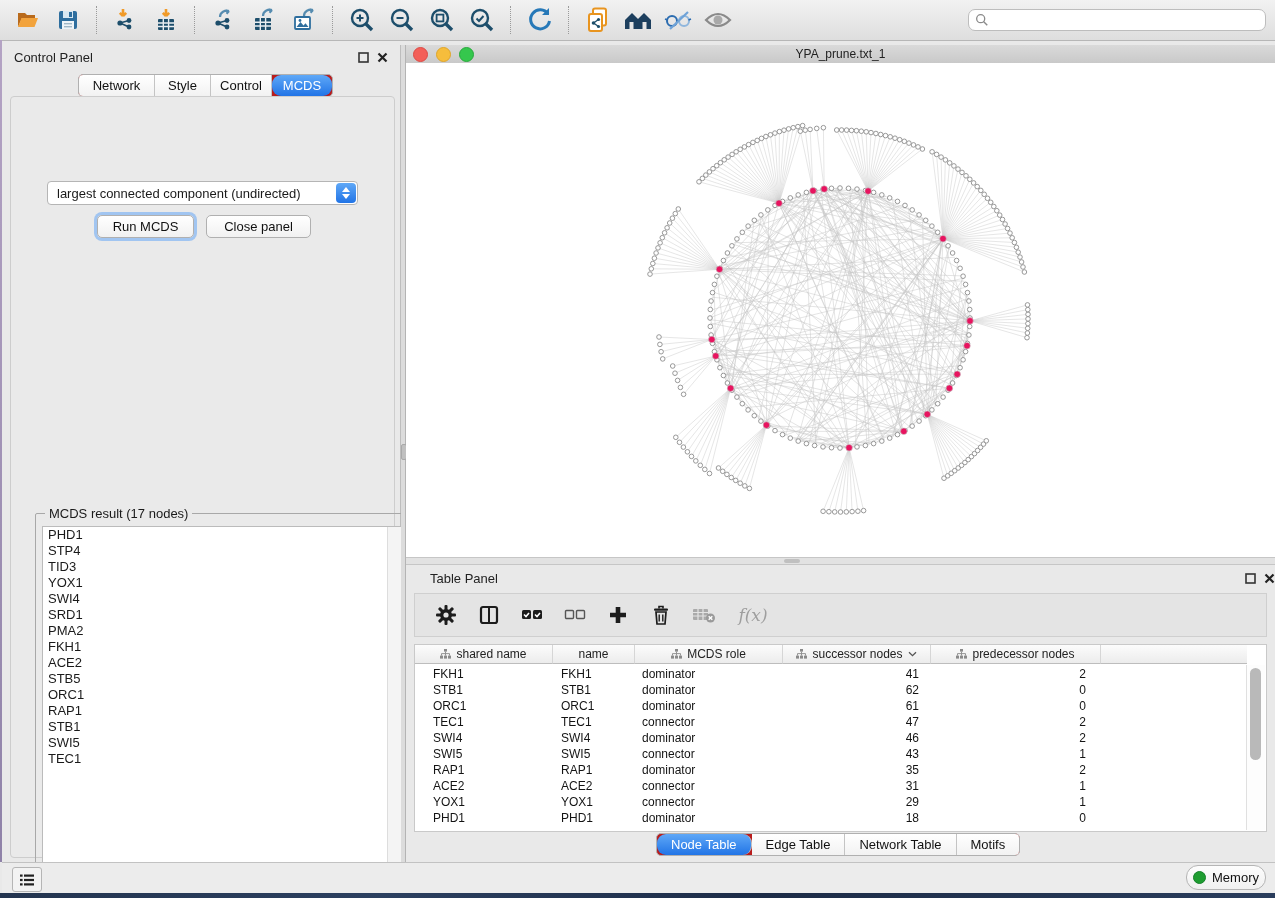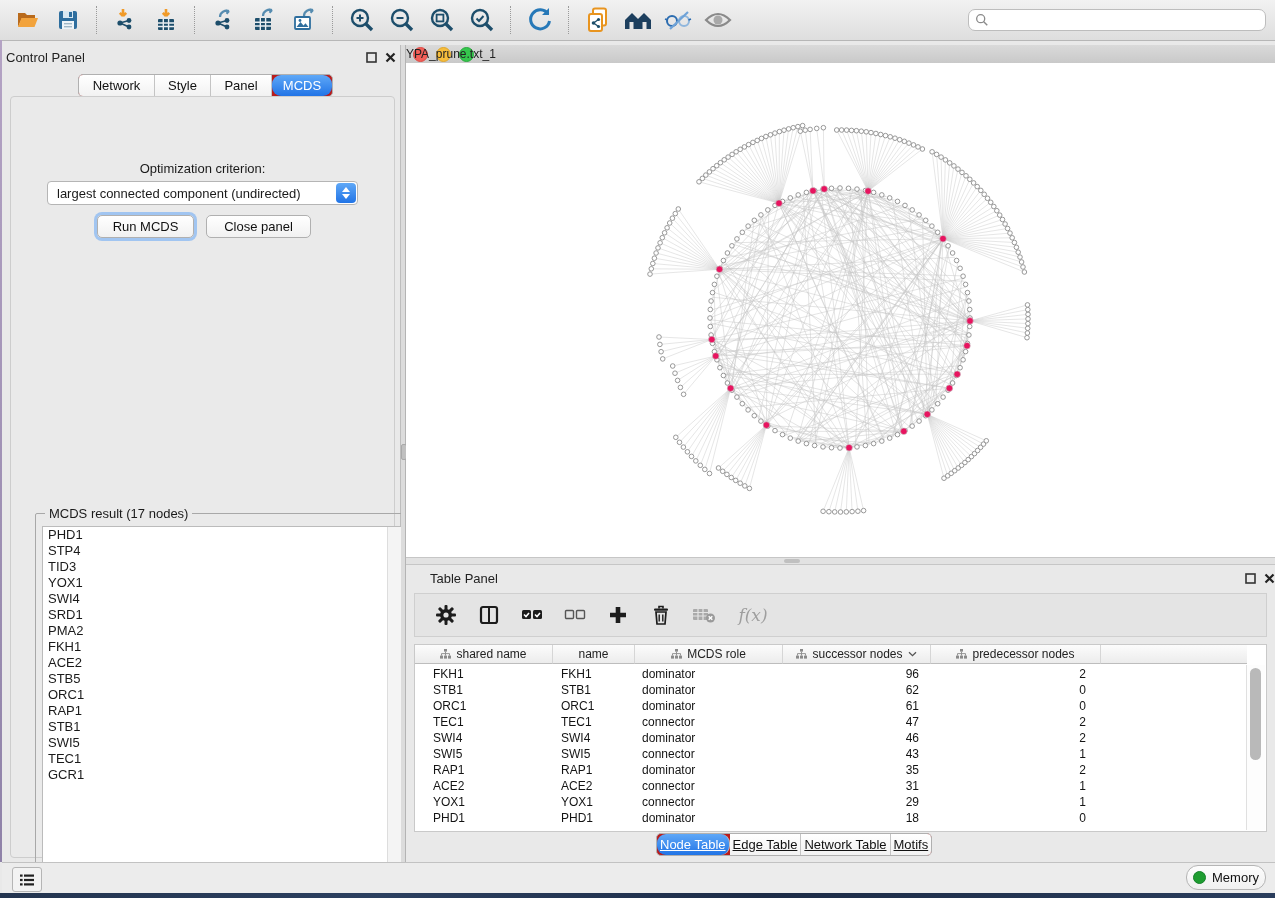--- a/index.html
+++ b/index.html
@@ -20,21 +20,21 @@
   .tb-btn{width:32px;height:32px;display:flex;align-items:center;justify-content:center;border-radius:4px;}
   .search-wrap{position:absolute;left:968px;top:9px;width:298px;height:22px;background:#fff;
                border:1px solid #bdbdbd;border-radius:7px;display:flex;align-items:center;padding:0 6px;box-sizing:border-box;}
   .search-wrap input{border:none;outline:none;flex:1;font:12px "Liberation Sans",sans-serif;background:transparent;margin-left:4px;}
 
   
   .cpanel{left:2px;top:45px;width:399px;height:817px;background:#e9e9e9;border-right:1px solid #bdbdbd;box-sizing:border-box;}
   .panel-title{font-size:13px;color:#222;}
   .win-mini{display:flex;gap:8px;align-items:center;}
   .cp-header{position:absolute;left:0;top:0;width:100%;height:24px;display:flex;align-items:center;
-             justify-content:space-between;padding:0 4px;box-sizing:border-box;}
+             justify-content:space-between;padding:0 12px;box-sizing:border-box;}
   .cp-content{position:absolute;left:8px;top:51px;width:383px;height:760px;background:#eaeaea;
               border:1px solid #cdcdcd;border-radius:4px;}
   .segbar{display:flex;border:1px solid #b0b0b0;border-radius:5px;overflow:hidden;background:#b91c1c;height:21px;}
   .seg{display:flex;align-items:center;justify-content:center;font-size:13px;color:#111;
        background:linear-gradient(#ffffff,#f2f2f2);border-right:1px solid #c4c4c4;}
   .seg:last-child{border-right:none;}
   .seg.selected{background:linear-gradient(#5fa8f7,#2174e6);color:#fff;border-radius:9px;}
   .cp-tabs{position:absolute;left:76px;top:29px;}
   .opt-label{position:absolute;left:0;top:64px;width:100%;text-align:center;font-size:13px;}
   .dropdown{position:absolute;left:36px;top:84px;width:311px;height:24px;background:#fff;border:1px solid #b5b5b5;
@@ -61,21 +61,21 @@
   .hsplit .grip{position:absolute;left:378px;top:1px;width:16px;height:4px;background:#c0c0c0;border-radius:2px;}
 
   
   .netwin{left:406px;top:45px;width:869px;height:512px;}
   .net-titlebar{position:absolute;left:0;top:0;width:100%;height:18px;background:linear-gradient(#dadada,#c9c9c9);
                 border-bottom:1px solid #aaa;display:flex;align-items:center;}
   .tl{width:13px;height:13px;border-radius:50%;margin-left:8px;}
   .tl.red{background:#f35f58;border:1px solid #dd4a45;margin-left:7px;}
   .tl.yellow{background:#f6bd3c;border:1px solid #e0a527;}
   .tl.green{background:#35c74d;border:1px solid #27aa3c;}
-  .net-title{position:absolute;left:0;width:100%;text-align:left;font-size:12px;color:#222;top:2px;}
+  .net-title{position:absolute;left:0;width:100%;text-align:center;font-size:12px;color:#222;top:2px;}
   .net-canvas{position:absolute;left:0;top:18px;width:869px;height:494px;background:#fff;}
 
   
   .tpanel{left:406px;top:565px;width:869px;height:297px;background:#e9e9e9;}
   .tp-header{position:absolute;left:12px;top:0;width:100%;height:26px;display:flex;align-items:center;
              justify-content:space-between;padding:0 12px;box-sizing:border-box;}
   .tp-toolbar{position:absolute;left:8px;top:28px;width:853px;height:44px;background:#e4e4e4;border:1px solid #cfcfcf;
               display:flex;align-items:center;gap:17px;padding-left:18px;box-sizing:border-box;}
   .tp-tool{display:flex;align-items:center;justify-content:center;width:26px;height:26px;text-align:center;}
   .fx{font-family:"DejaVu Serif",serif;font-style:italic;font-size:17px;color:#9e9e9e;}
@@ -86,21 +86,21 @@
   .tbl-row{position:absolute;height:16px;display:flex;align-items:center;font-size:12px;color:#141414;}
   .cell{box-sizing:border-box;white-space:nowrap;overflow:hidden;}
   .c0{width:138px;padding-left:18px;}
   .c1{width:82px;padding-left:8px;}
   .c2{width:148px;padding-left:7px;}
   .c3{width:148px;text-align:right;padding-right:12px;}
   .c4{width:170px;text-align:right;padding-right:15px;}
   .tbl-scroll{position:absolute;right:1px;top:20px;bottom:1px;width:18px;background:#fdfdfd;border-left:1px solid #e0e0e0;}
   .tbl-thumb{position:absolute;left:3px;top:3px;width:11px;height:92px;background:#b9b9b9;border-radius:6px;}
   .tp-tabs{position:absolute;left:250px;top:268px;}
-  .tp-tabs .seg{padding:0 3px;text-decoration:underline;}
+  .tp-tabs .seg{padding:0 14px;}
 
   
   .statusbar{left:2px;top:862px;width:1273px;height:31px;background:#ececec;border-top:1px solid #c2c2c2;box-sizing:border-box;}
   .sb-left{position:absolute;left:10px;top:4px;width:28px;height:23px;background:#f3f3f3;border:1px solid #b5b5b5;border-radius:3px;
            display:flex;align-items:center;justify-content:center;}
   .sb-mem{position:absolute;right:9px;top:2px;width:80px;height:25px;background:linear-gradient(#fdfdfd,#f0f0f0);
           border:1px solid #b5b5b5;border-radius:12px;display:flex;align-items:center;justify-content:center;gap:6px;
           font-size:13px;color:#111;box-sizing:border-box;}
   .mem-dot{width:11px;height:11px;border-radius:50%;background:#1f9d31;border:1px solid #15822a;}
 
@@ -277,26 +277,25 @@
           </svg>
         <svg width="11" height="11" viewBox="0 0 11 11">
             <path d="M1.5 1.5l8 8M9.5 1.5l-8 8" stroke="#222" stroke-width="2.2"></path>
           </svg>
       </span>
     </div>
 
     <div class="segbar cp-tabs">
       <div class="seg" style="width:75px">Network</div>
       <div class="seg" style="width:55px">Style</div>
-      <div class="seg" style="width:60px">Panel</div>
+      <div class="seg" style="width:60px">Control</div>
       <div class="seg selected" style="width:60px">MCDS</div>
     </div>
 
     <div class="cp-content">
-      <div class="opt-label">Optimization criterion:</div>
 
       <div class="dropdown">
         <span class="dd-text">largest connected component (undirected)</span>
         <span class="dd-step">
             <span class="tri-up"></span>
             <span class="tri-dn"></span>
           </span>
       </div>
 
       <div class="btn btn-run">Run MCDS</div>
@@ -313,21 +312,20 @@
           <div class="gb-item">SRD1</div>
           <div class="gb-item">PMA2</div>
           <div class="gb-item">FKH1</div>
           <div class="gb-item">ACE2</div>
           <div class="gb-item">STB5</div>
           <div class="gb-item">ORC1</div>
           <div class="gb-item">RAP1</div>
           <div class="gb-item">STB1</div>
           <div class="gb-item">SWI5</div>
           <div class="gb-item">TEC1</div>
-          <div class="gb-item">GCR1</div>
           <div class="gb-scroll"></div>
         </div>
       </div>
     </div>
   </div>
 
   <div class="abs vsplit">
       <div class="grip"></div>
     </div>
   <div class="abs hsplit">
@@ -740,21 +738,21 @@
             <path d="M5.5 2.6v2M1.5 6.6V4.6h8v2M5.5 4.6v2" stroke="#8a8a8a" stroke-width="0.9" fill="none"></path>
           </svg>
         <span>predecessor nodes</span>
       </div>
       <div class="tbl-head" style="left:686px;width:146px;border-right:none"></div>
 
       <div class="tbl-row" style="top:21px">
           <span class="cell c0">FKH1</span>
           <span class="cell c1">FKH1</span>
           <span class="cell c2">dominator</span>
-          <span class="cell c3">96</span>
+          <span class="cell c3">41</span>
           <span class="cell c4">2</span>
         </div>
       <div class="tbl-row" style="top:37px">
           <span class="cell c0">STB1</span>
           <span class="cell c1">STB1</span>
           <span class="cell c2">dominator</span>
           <span class="cell c3">62</span>
           <span class="cell c4">0</span>
         </div>
       <div class="tbl-row" style="top:53px">

